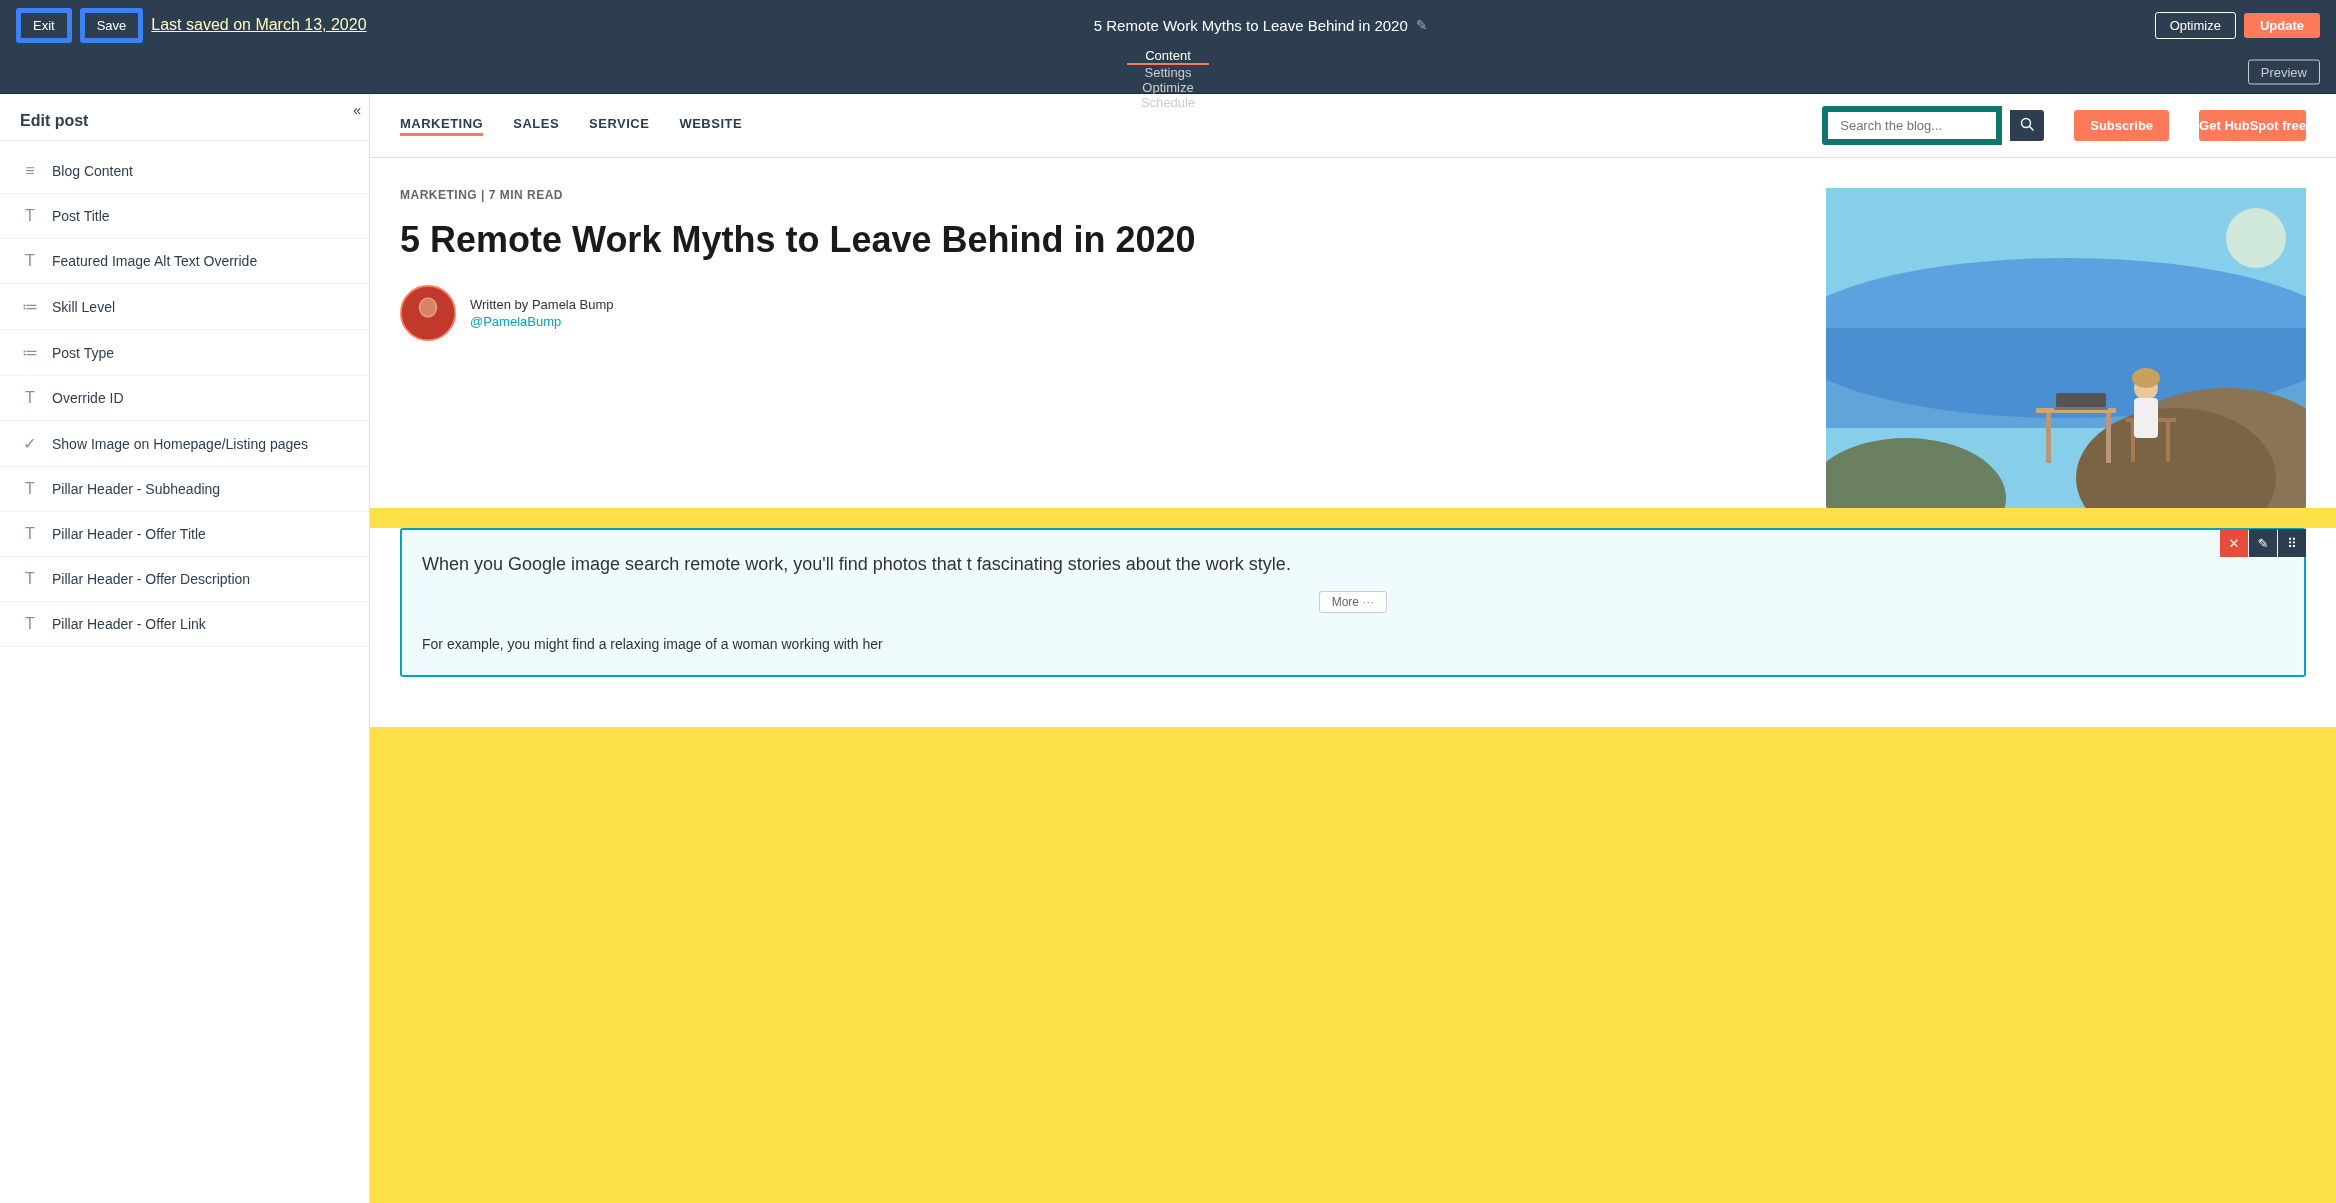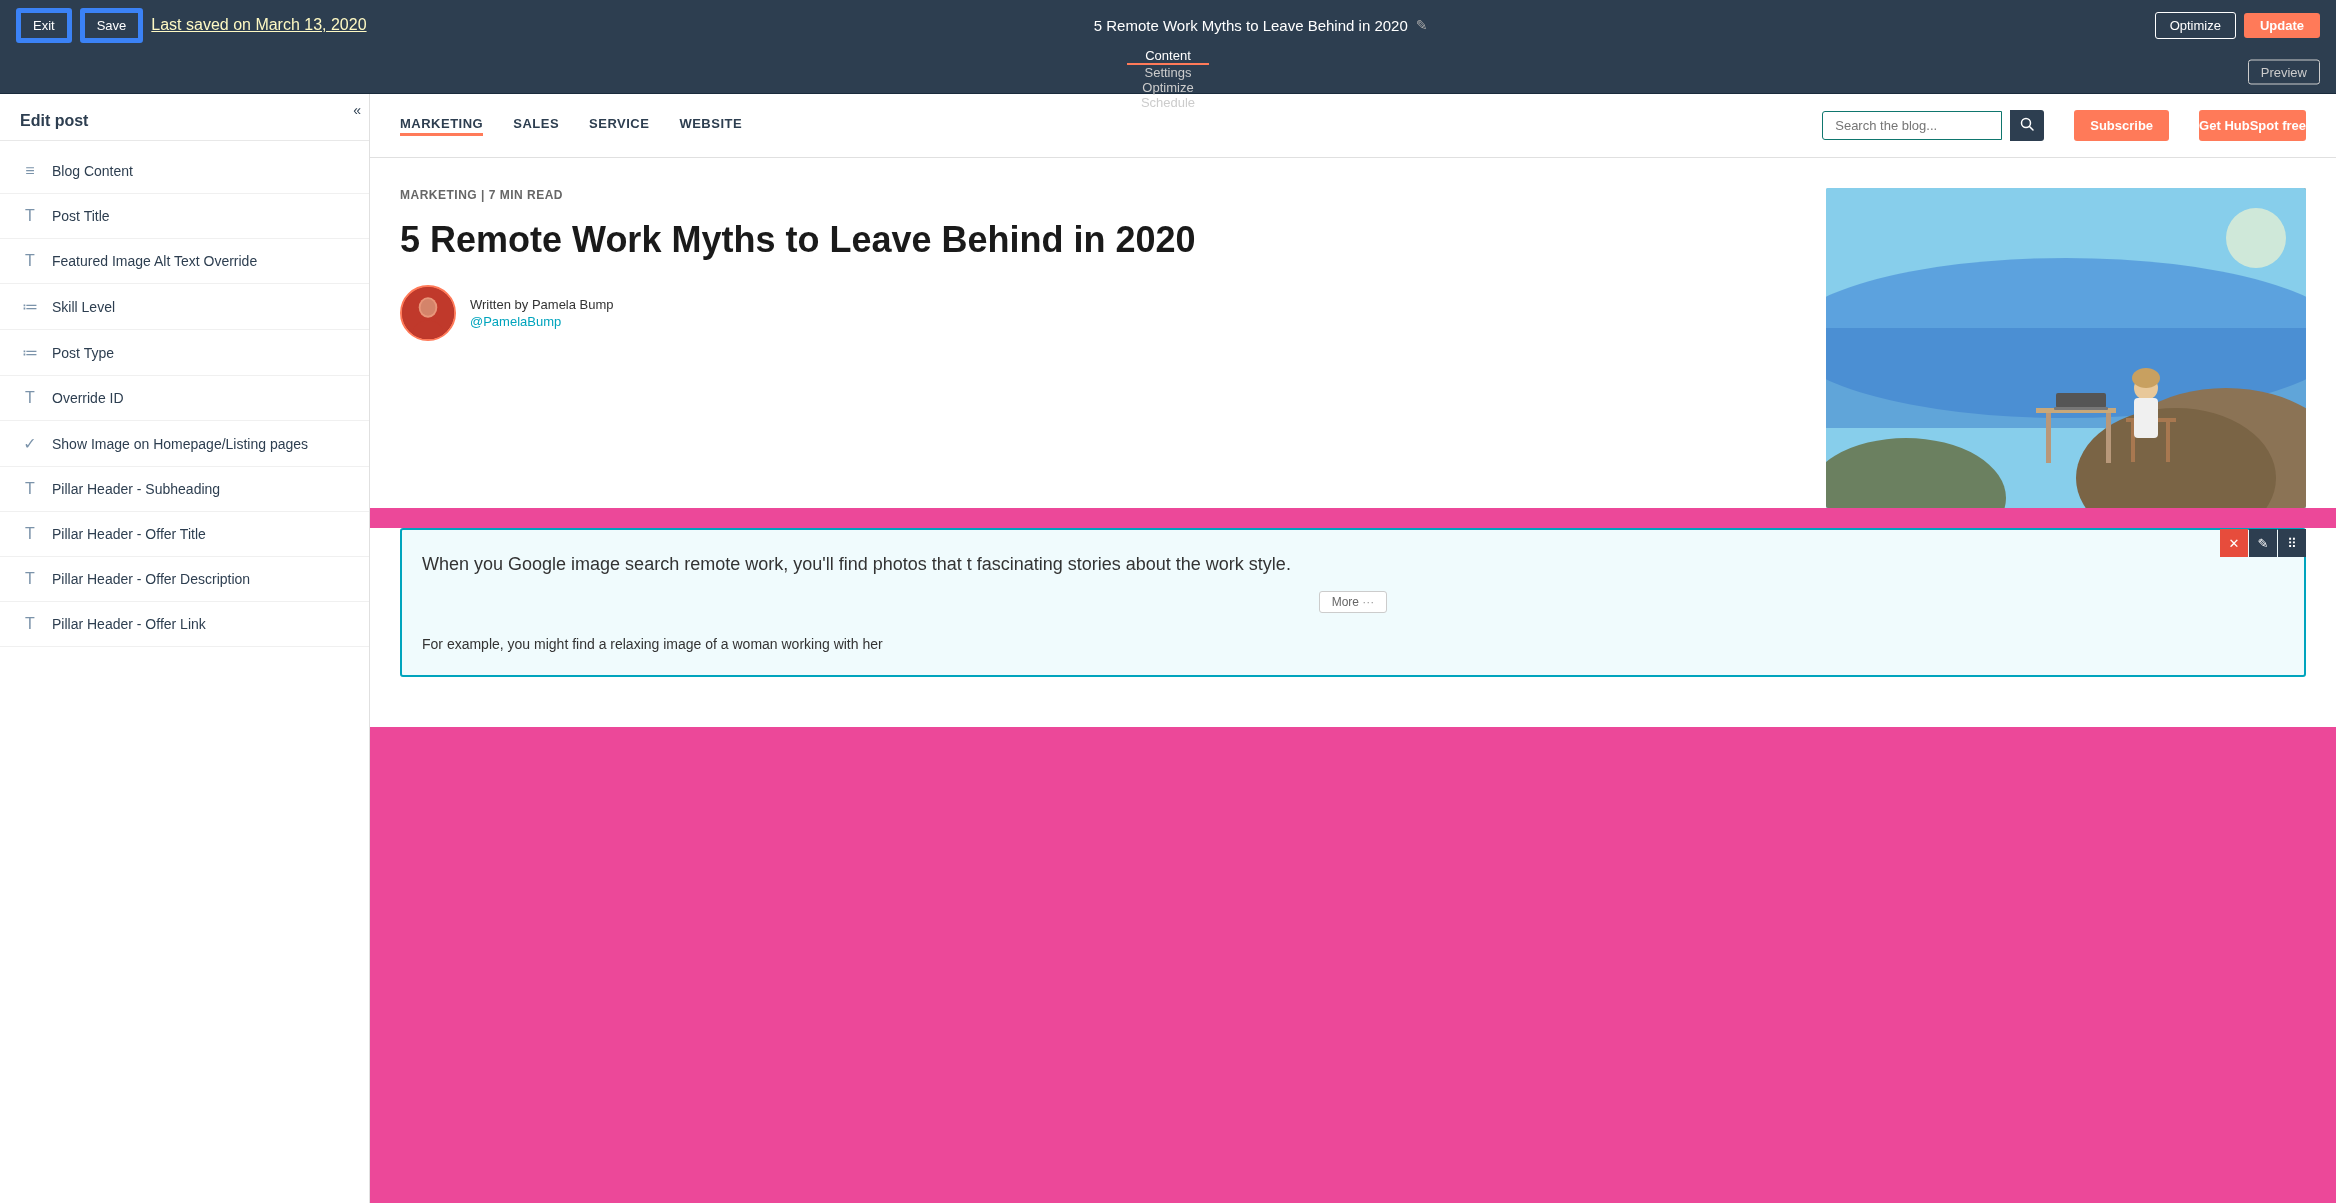--- a/index.html
+++ b/index.html
@@ -74,37 +74,37 @@
     .sidebar-item {
       display: flex; align-items: center; gap: 12px;
       padding: 13px 20px; cursor: pointer; border-bottom: 1px solid #f0f0f0;
       color: #2d3e50; font-size: 14px;
     }
     .sidebar-icon { color: #7b93aa; font-size: 16px; width: 20px; text-align: center; flex-shrink: 0; }
     .sidebar-label { color: #2d3e50; font-size: 14px; }
 
     
     .main-content {
-      flex: 1; overflow-y: auto; background: #ec4899;
+      flex: 1; overflow-y: auto; background: #fde047;
     }
 
     
     .blog-nav {
       background: #fff; border-bottom: 1px solid #e0e0e0;
       display: flex; align-items: center; padding: 0 30px; height: 64px; gap: 30px;
     }
     .blog-nav-links { display: flex; gap: 30px; flex: 1; }
     .blog-nav-link {
       font-size: 13px; font-weight: 700; color: #2d3e50; text-transform: uppercase;
       letter-spacing: 0.5px; cursor: pointer; padding-bottom: 2px;
     }
     .blog-nav-link.active { border-bottom: 3px solid #ff7a59; }
     .blog-search-area { display: flex; align-items: center; gap: 8px; }
     .blog-search-input {
-      border: 1px solid #0f766e; border-radius: 3px 0 0 3px; padding: 6px 12px;
+      border: 6px solid #0f766e; border-radius: 3px 0 0 3px; padding: 6px 12px;
       font-size: 13px; outline: none; width: 180px;
     }
     .blog-search-btn {
       background: #2d3e50; border: none; color: #fff;
       padding: 7px 10px; border-radius: 0 3px 3px 0; cursor: pointer;
     }
     .btn-subscribe {
       background: #ff7a59; border: none; color: #fff;
       padding: 8px 16px; border-radius: 3px; cursor: pointer; font-size: 13px; font-weight: 600;
     }

